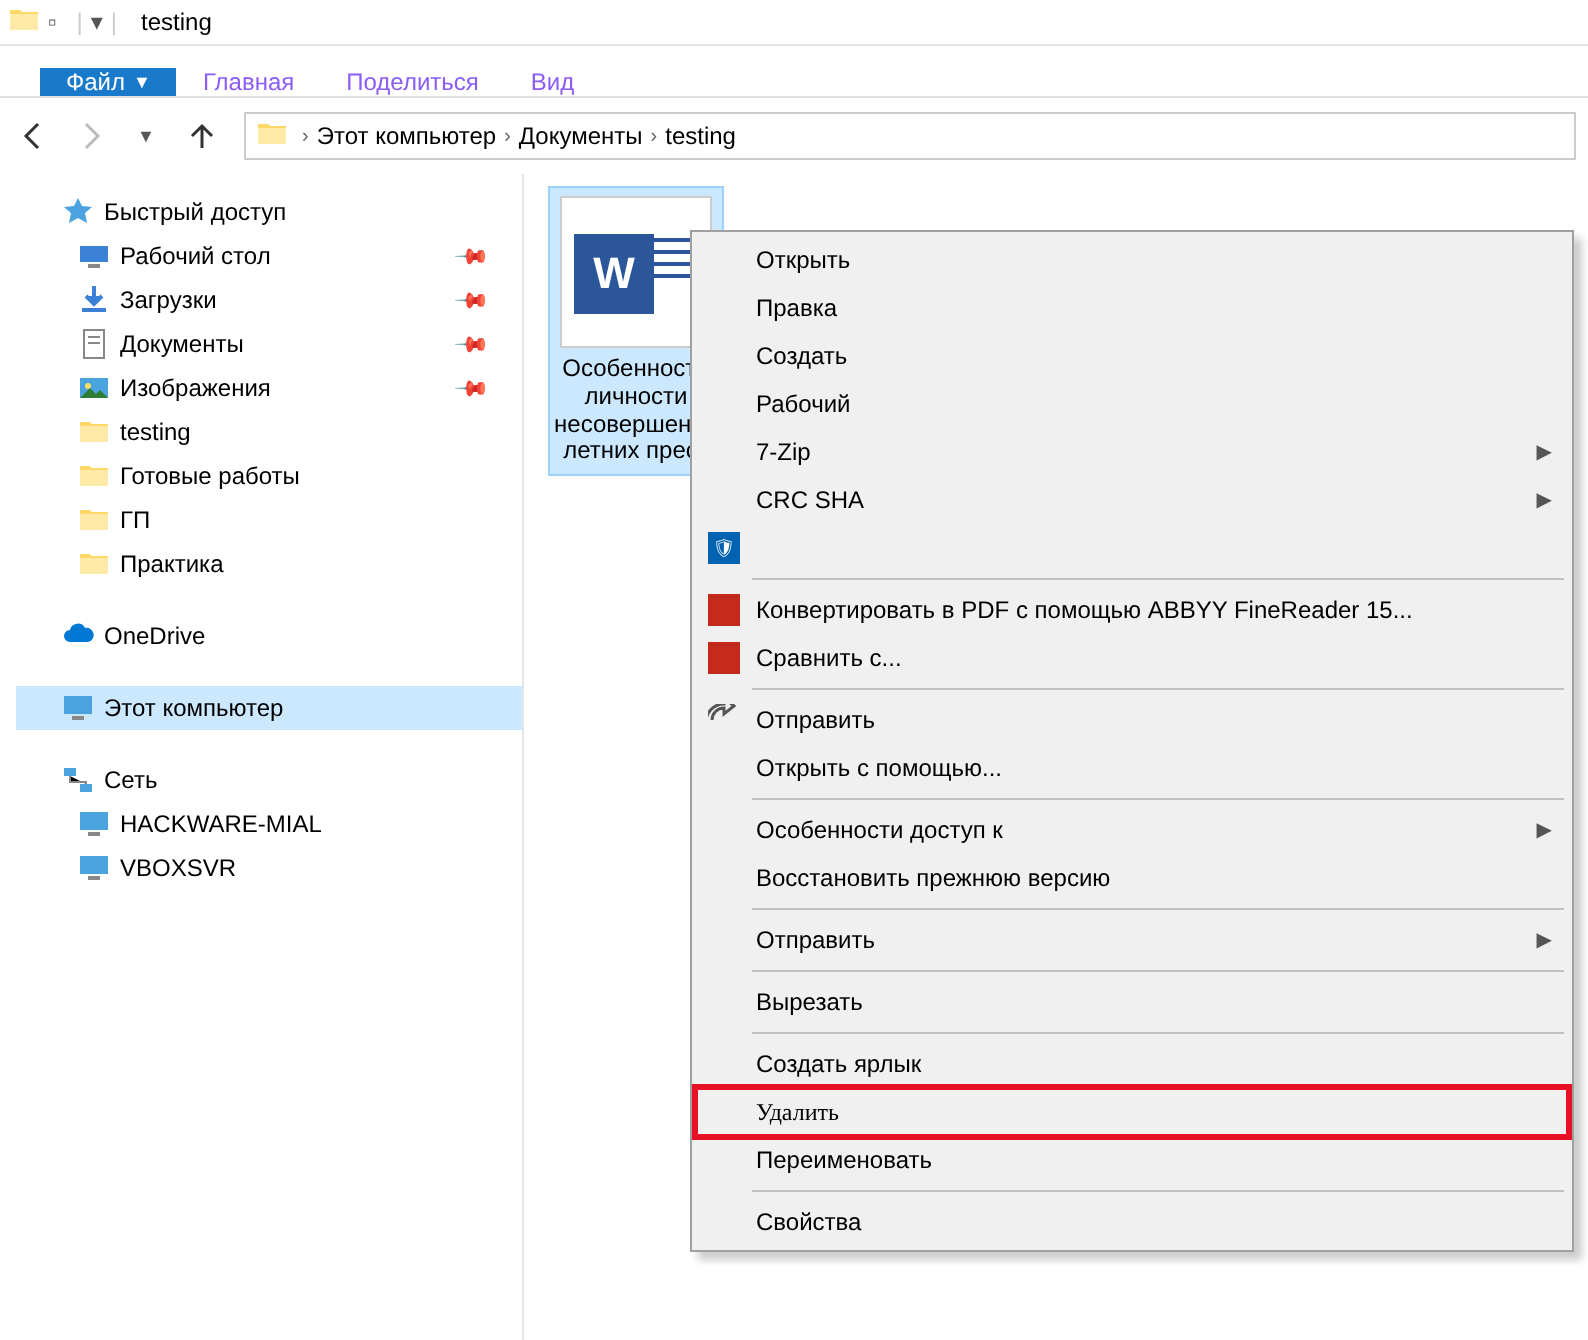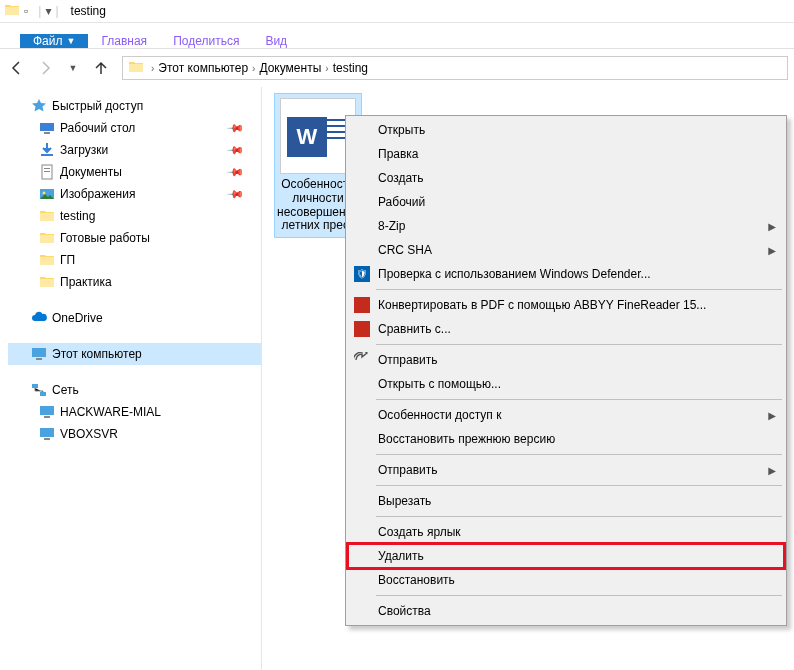--- a/index.html
+++ b/index.html
@@ -153,20 +153,21 @@
 .cm-item .cm-arrow {
   position:absolute; right:8px; color:#555; font-size:10px;
 }
 .cm-sep {
   height:1px; background:#c0c0c0;
   margin:3px 2px 3px 28px;
 }
 .cm-item.highlighted {
   outline: 3px solid #e81123;
   outline-offset: -1px;
+  font-family: Liberation Serif, serif;
 }
 
 
 .svg-folder { width:16px;height:16px; }
 .svg-cloud { width:16px;height:16px; }
 .svg-monitor { width:16px;height:16px; }
 .svg-star { width:16px;height:16px; }
 
 .icon-box-red { width:16px;height:16px;background:#c42b1c;display:inline-block; }
 .icon-box-blue { width:16px;height:16px;background:#0063b1;display:inline-block;color:#fff;font-size:9px;text-align:center;line-height:16px; }
@@ -413,32 +414,31 @@
   <div class="cm-item">
       <span>Правка</span>
     </div>
   <div class="cm-item">
       <span>Создать</span>
     </div>
   <div class="cm-item">
       <span>Рабочий</span>
     </div>
   <div class="cm-item">
-      <span>8-Zip</span>
+      <span>7-Zip</span>
       <span class="cm-arrow">▶</span>
     </div>
   <div class="cm-item">
       <span>CRC SHA</span>
       <span class="cm-arrow">▶</span>
     </div>
   <div class="cm-item">
     <span class="cm-icon">
         <span class="icon-box-blue">🛡</span>
       </span>
-    <span>Проверка с использованием Windows Defender...</span>
   </div>
   <div class="cm-sep"></div>
   <div class="cm-item">
     <span class="cm-icon">
         <span class="icon-box-red"></span>
       </span>
     <span>Конвертировать в PDF с помощью ABBYY FineReader 15...</span>
   </div>
   <div class="cm-item">
     <span class="cm-icon">
@@ -476,19 +476,19 @@
       <span>Вырезать</span>
     </div>
   <div class="cm-sep"></div>
   <div class="cm-item">
       <span>Создать ярлык</span>
     </div>
   <div class="cm-item highlighted">
       <span>Удалить</span>
     </div>
   <div class="cm-item">
-      <span>Восстановить</span>
+      <span>Переименовать</span>
     </div>
   <div class="cm-sep"></div>
   <div class="cm-item">
       <span>Свойства</span>
     </div>
 </div>
 
 </body></html>

